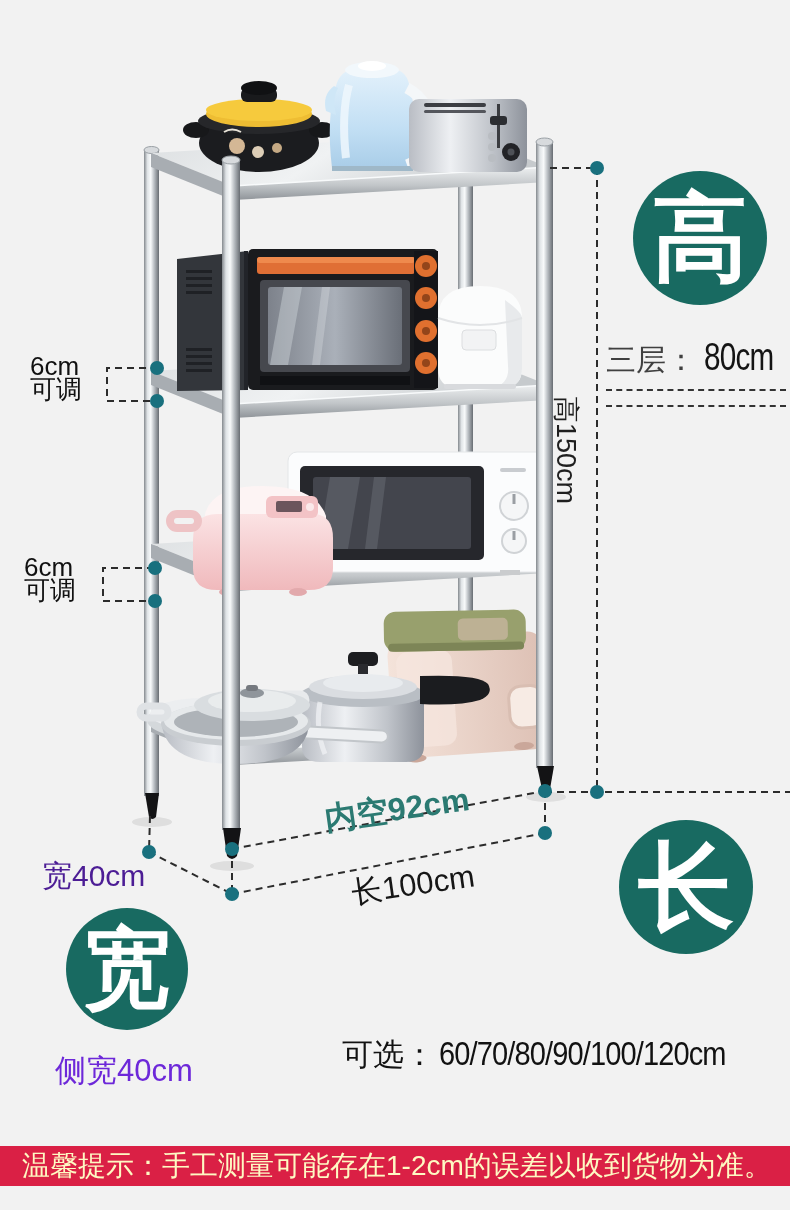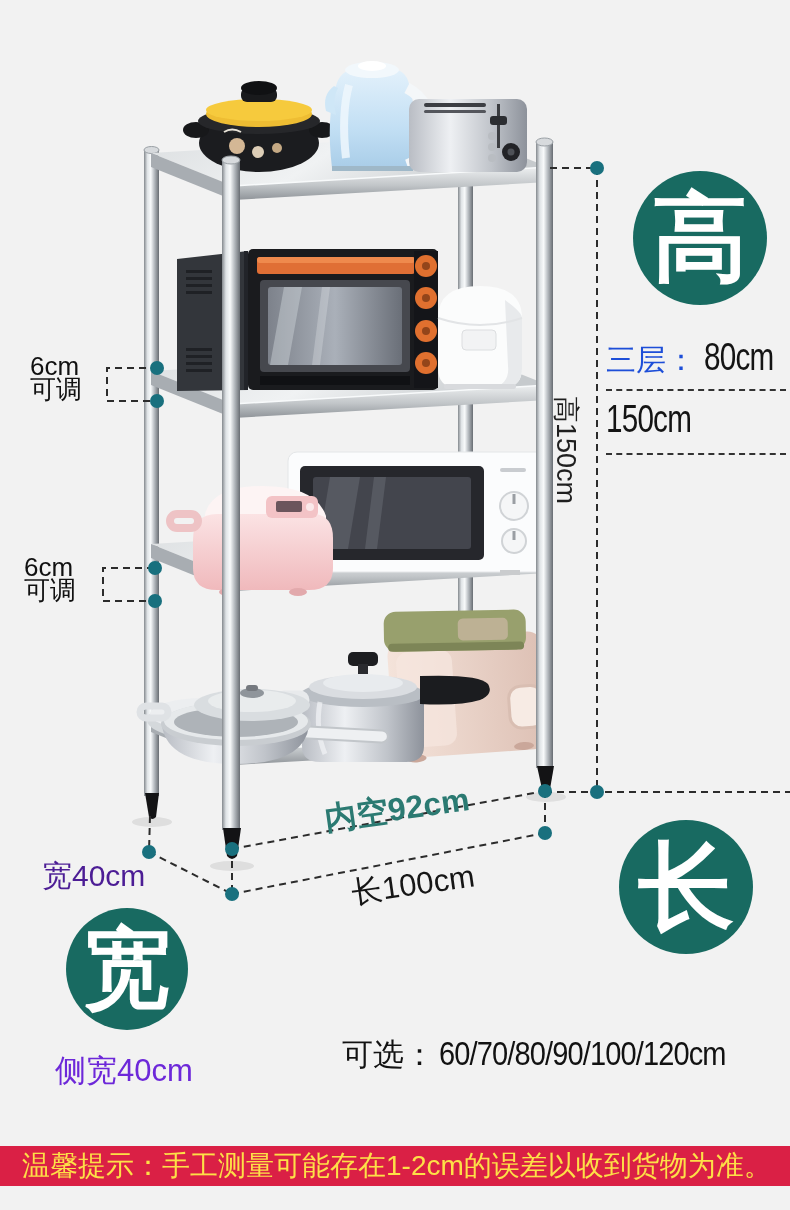--- a/index.html
+++ b/index.html
@@ -18,21 +18,21 @@
   .badge-height{left:633px;top:171px;width:134px;height:134px;font-size:96px;}
   .badge-length{left:619px;top:820px;width:134px;height:134px;font-size:96px;}
   .badge-width{left:66px;top:908px;width:122px;height:122px;font-size:88px;}
   
   .spec{left:606px;top:331px;width:180px;}
   .spec-row{
     border-bottom:2px dashed #333333;padding:5px 0 8px;
     display:flex;align-items:baseline;white-space:nowrap;
   }
   .spec-row.tall{display:block;line-height:40px;padding:8px 0 6px;}
-  .spec-label{font-size:30px;color:#1d4ed8;}
+  .spec-label{font-size:30px;color:#404040;}
   .spec-value{
     font-size:38px;color:#141414;display:inline-block;
     transform:scaleX(.78);transform-origin:0 70%;margin-left:8px;letter-spacing:-1px;
   }
   .spec-row.tall .spec-value{margin-left:0;}
   
   .vh-label{
     left:584px;top:396px;transform:rotate(90deg);transform-origin:left top;
     font-size:27px;color:#1f1f1f;white-space:nowrap;letter-spacing:0px;
   }
@@ -51,21 +51,21 @@
   }
   .width-label{left:42px;top:856px;font-size:30px;color:#4c1d95;white-space:nowrap;}
   .sidew-label{left:55px;top:1050px;font-size:31px;color:#6d28d9;white-space:nowrap;}
   .options{left:342px;top:990px;font-size:31px;color:#121212;white-space:nowrap;margin-top:44px;}
   .options-values{
     font-size:33px;display:inline-block;transform:scaleX(.88);transform-origin:0 70%;
     letter-spacing:-1px;margin-left:4px;
   }
   
   .banner{
-    left:0;top:1146px;width:790px;height:40px;background:#da2045;color:#fde047;
+    left:0;top:1146px;width:790px;height:40px;background:#da2045;color:#fef9c3;
     font-size:28px;line-height:40px;padding-left:22px;box-sizing:border-box;white-space:nowrap;
   }
 </style>
 </head>
 <body>
 
 <div class="canvas">
 
   <svg class="abs" style="left:0;top:0;" width="790" height="1210" viewBox="0 0 790 1210" aria-hidden="true">
     <defs>
@@ -331,21 +331,20 @@
   <div class="abs badge badge-height">
     <span>高</span>
   </div>
 
   <div class="abs spec">
     <div class="spec-row">
       <span class="spec-label">三层：</span>
       <span class="spec-value">80cm</span>
     </div>
     <div class="spec-row tall">
-      <div><span class="spec-value">150cm</span></div>
     </div>
   </div>
 
   <div class="abs vh-label">高150cm</div>
 
   <div class="abs adjust adjust-top">
     <div>6cm</div>
     <div>可调</div>
   </div>
   <div class="abs adjust adjust-bottom">

